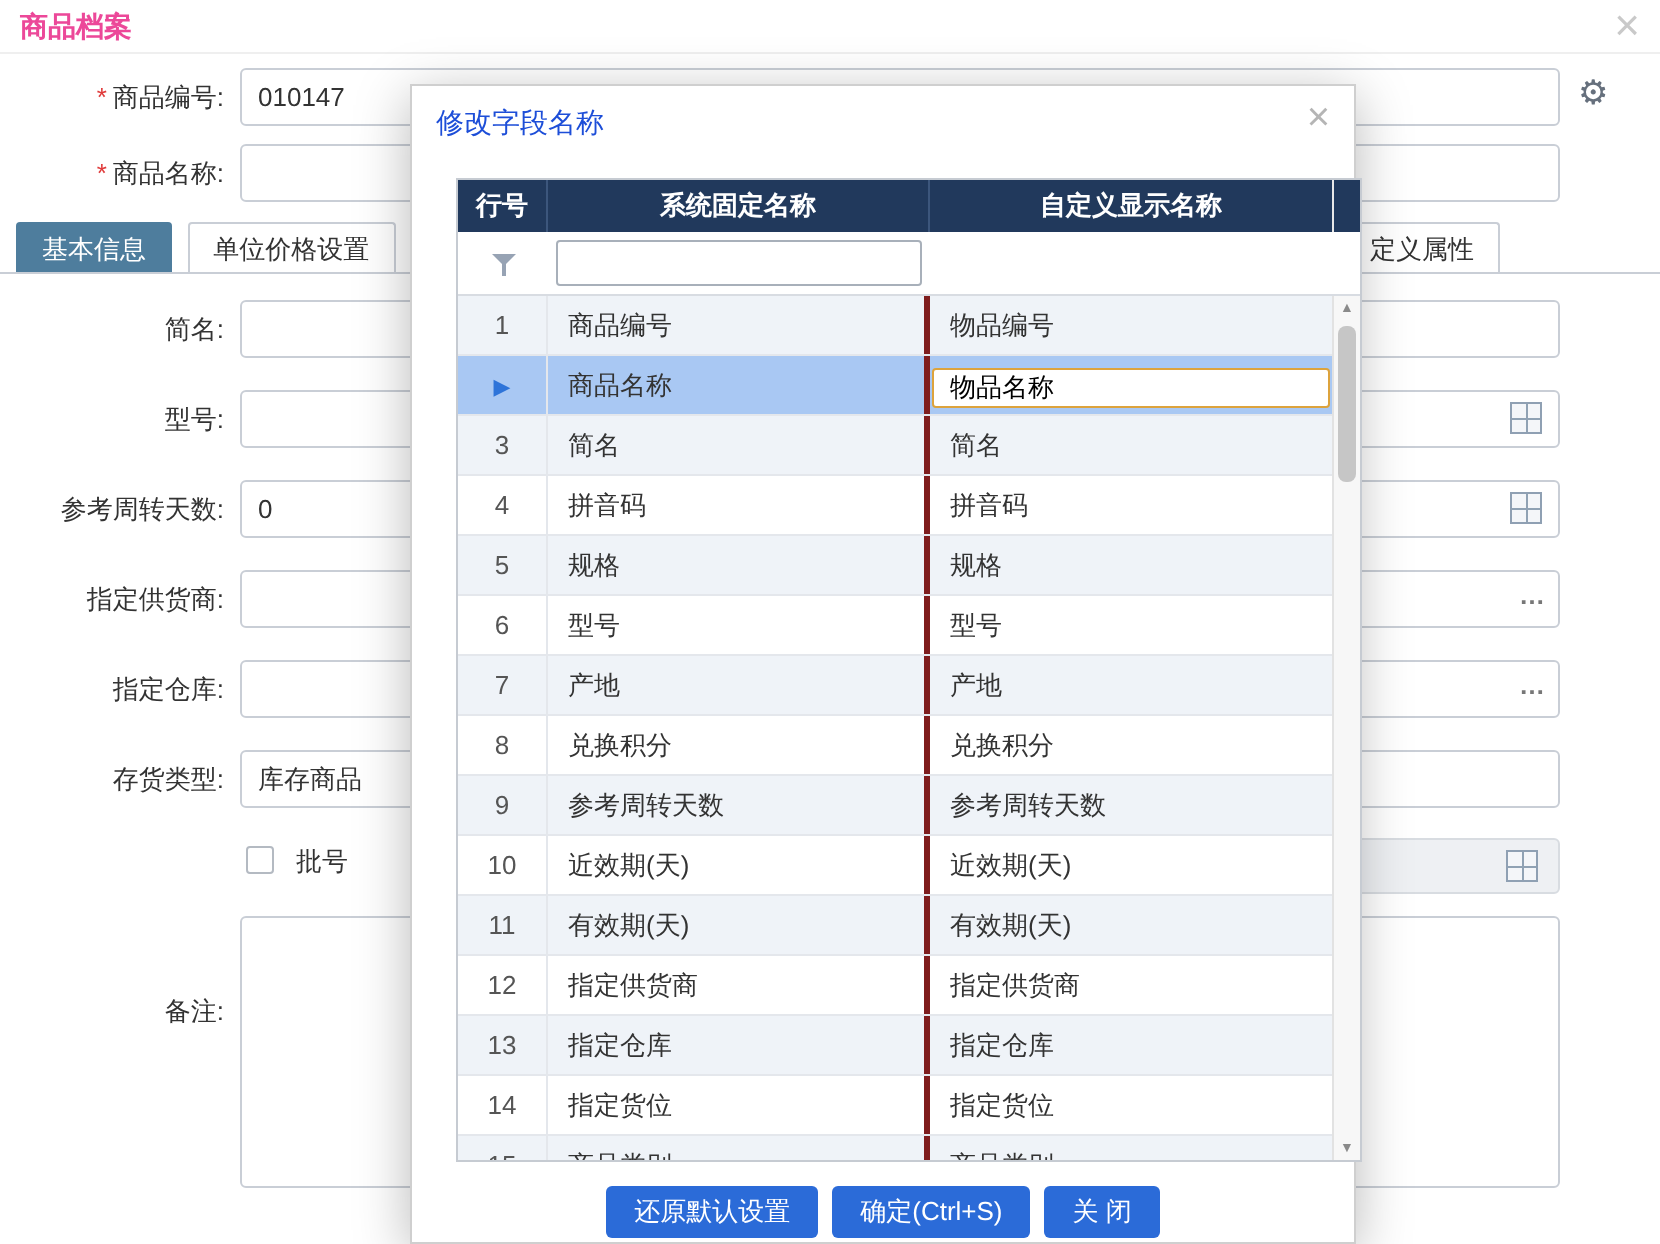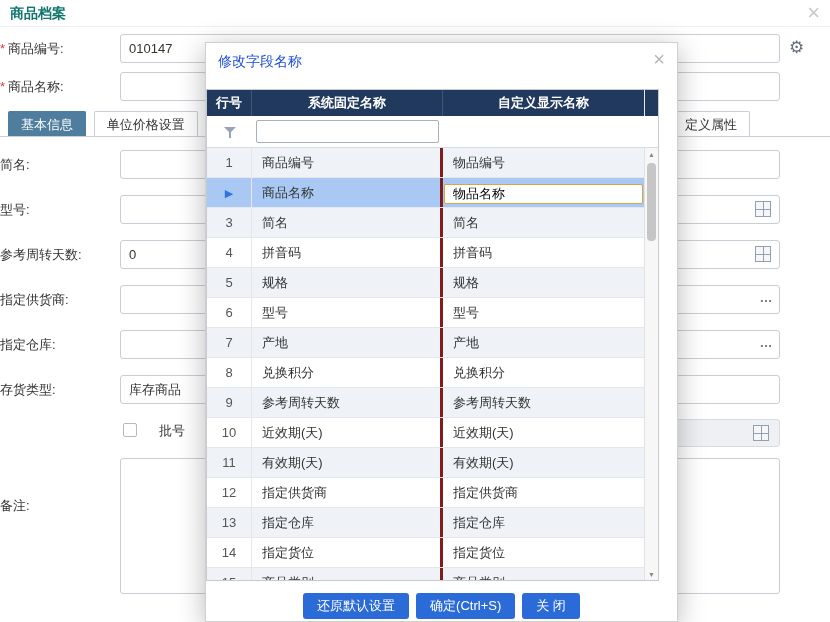--- a/index.html
+++ b/index.html
@@ -4,25 +4,25 @@
 <style>
   * { margin:0; padding:0; box-sizing:border-box; }
   html,body { background:#e9e9e9; }
   body { font-family:"Liberation Sans","DejaVu Sans",sans-serif; }
   #screen {
     position:relative; width:830px; height:622px; background:#fff;
     overflow:hidden; color:#333; font-size:13px;
   }
 
   
-  .win-title { position:absolute; left:10px; top:5px; font-size:14px; font-weight:600; color:#0f766e; }
+  .win-title { position:absolute; left:10px; top:5px; font-size:14px; font-weight:600; color:#ec4899; }
   .win-close { position:absolute; right:10px; top:0px; font-size:22px; color:#c9c9c9; cursor:pointer; line-height:26px; }
   .title-line { position:absolute; left:0; top:26px; width:830px; height:1px; background:#efefef; }
 
-  .lbl { position:absolute; width:112px; line-height:29px; color:#333; }
+  .lbl { position:absolute; width:112px; text-align:right; line-height:29px; color:#333; }
   .star { color:#e03c3c; margin-right:3px; }
   .inp {
     position:absolute; left:120px; width:660px; height:29px;
     border:1px solid #c9ced6; border-radius:3px; background:#fff;
     font-size:13px; padding:0 8px; color:#333; outline:none;
     font-family:inherit;
   }
   .inp.disabled { background:#eef0f3; border-color:#d8dce1; }
   .gear { position:absolute; left:789px; top:37px; font-size:17px; color:#66707d; cursor:pointer; }
 
@@ -40,38 +40,38 @@
   .grid-ico {
     position:absolute; width:16px; height:16px;
     border:1px solid #8fa0b3; background-color:#f4f6f9;
     background-image:linear-gradient(#90a2b4,#90a2b4),linear-gradient(#90a2b4,#90a2b4);
     background-size:1px 100%,100% 1px; background-position:center; background-repeat:no-repeat;
     cursor:pointer;
   }
   .ellipsis-btn { position:absolute; width:18px; height:29px; line-height:25px; text-align:center; color:#777; font-weight:bold; cursor:pointer; }
 
   .checkbox { position:absolute; left:123px; top:423px; width:14px; height:14px; border:1px solid #b4bac2; border-radius:2px; background:#fff; cursor:pointer; }
-  .checkbox-lbl { position:absolute; left:159px; top:416px; line-height:29px;text-align:center; }
+  .checkbox-lbl { position:absolute; left:148px; top:416px; line-height:29px;text-align:center; }
 
   .remark-area {
     position:absolute; left:120px; top:458px; width:660px; height:136px;
     border:1px solid #c9ced6; border-radius:3px; resize:none; outline:none;
     font-family:inherit; font-size:13px; padding:6px 8px;
   }
 
   
   .modal {
     position:absolute; left:205px; top:42px; width:473px; height:580px;
     background:#fff; border:1px solid #cfcfcf;
     box-shadow:0 6px 26px rgba(0,0,0,.28); z-index:10;
   }
   .modal-title { position:absolute; left:12px; top:0; line-height:36px; font-size:14px; color:#1d4ed8; }
   .modal-close { position:absolute; right:12px; top:5px; font-size:20px; color:#b5b5b5; cursor:pointer; }
 
-  .table-wrap { position:absolute; left:0; top:46px; width:453px; height:492px; border:1px solid #c6cbd2; overflow:hidden; }
+  .table-wrap { position:absolute; left:22px; top:46px; width:453px; height:492px; border:1px solid #c6cbd2; overflow:hidden; }
   .thead { position:absolute; left:0; top:0; width:451px; height:26px; display:flex; background:#21395c; color:#fff; font-weight:600; }
   .thead .hc { line-height:26px; text-align:center; border-right:1px solid #3c567c; }
   .hc.no { width:45px; }
   .hc.sys { width:191px; }
   .hc.cus { width:201px; border-right:none;font-family:Liberation Serif, serif; }
   .hc.cap { width:14px; border-left:1px solid #e8e8e8; border-right:none; }
 
   .filter-row { position:absolute; left:0; top:26px; width:451px; height:32px; background:#fff; border-bottom:1px solid #d8dce2; }
   .funnel { position:absolute; left:17px; top:11px; width:12px; height:11px; cursor:pointer; }
   .funnel:before { content:""; position:absolute; left:0; top:0; border-left:6px solid transparent; border-right:6px solid transparent; border-top:6px solid #97a3b4; }

